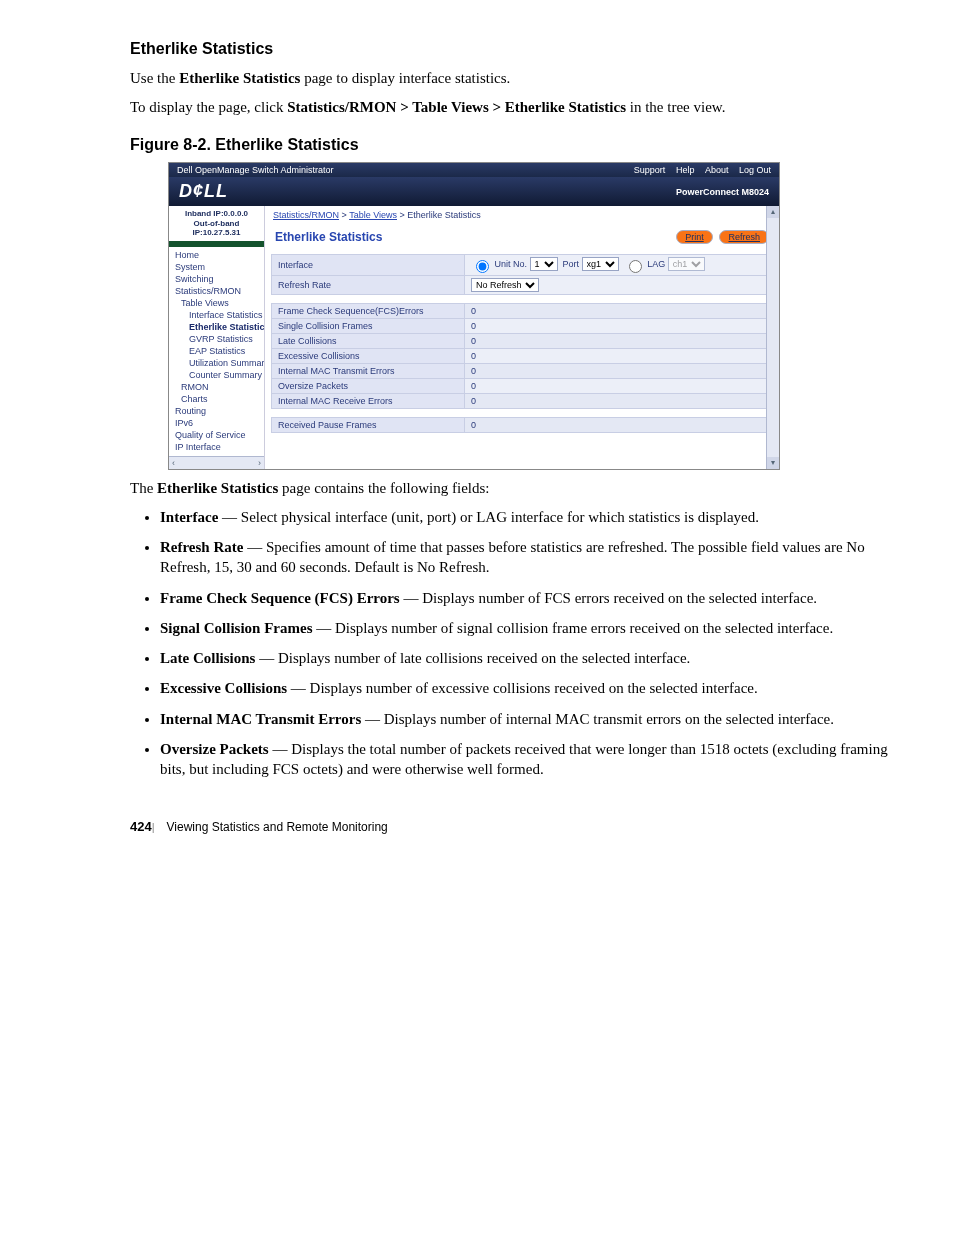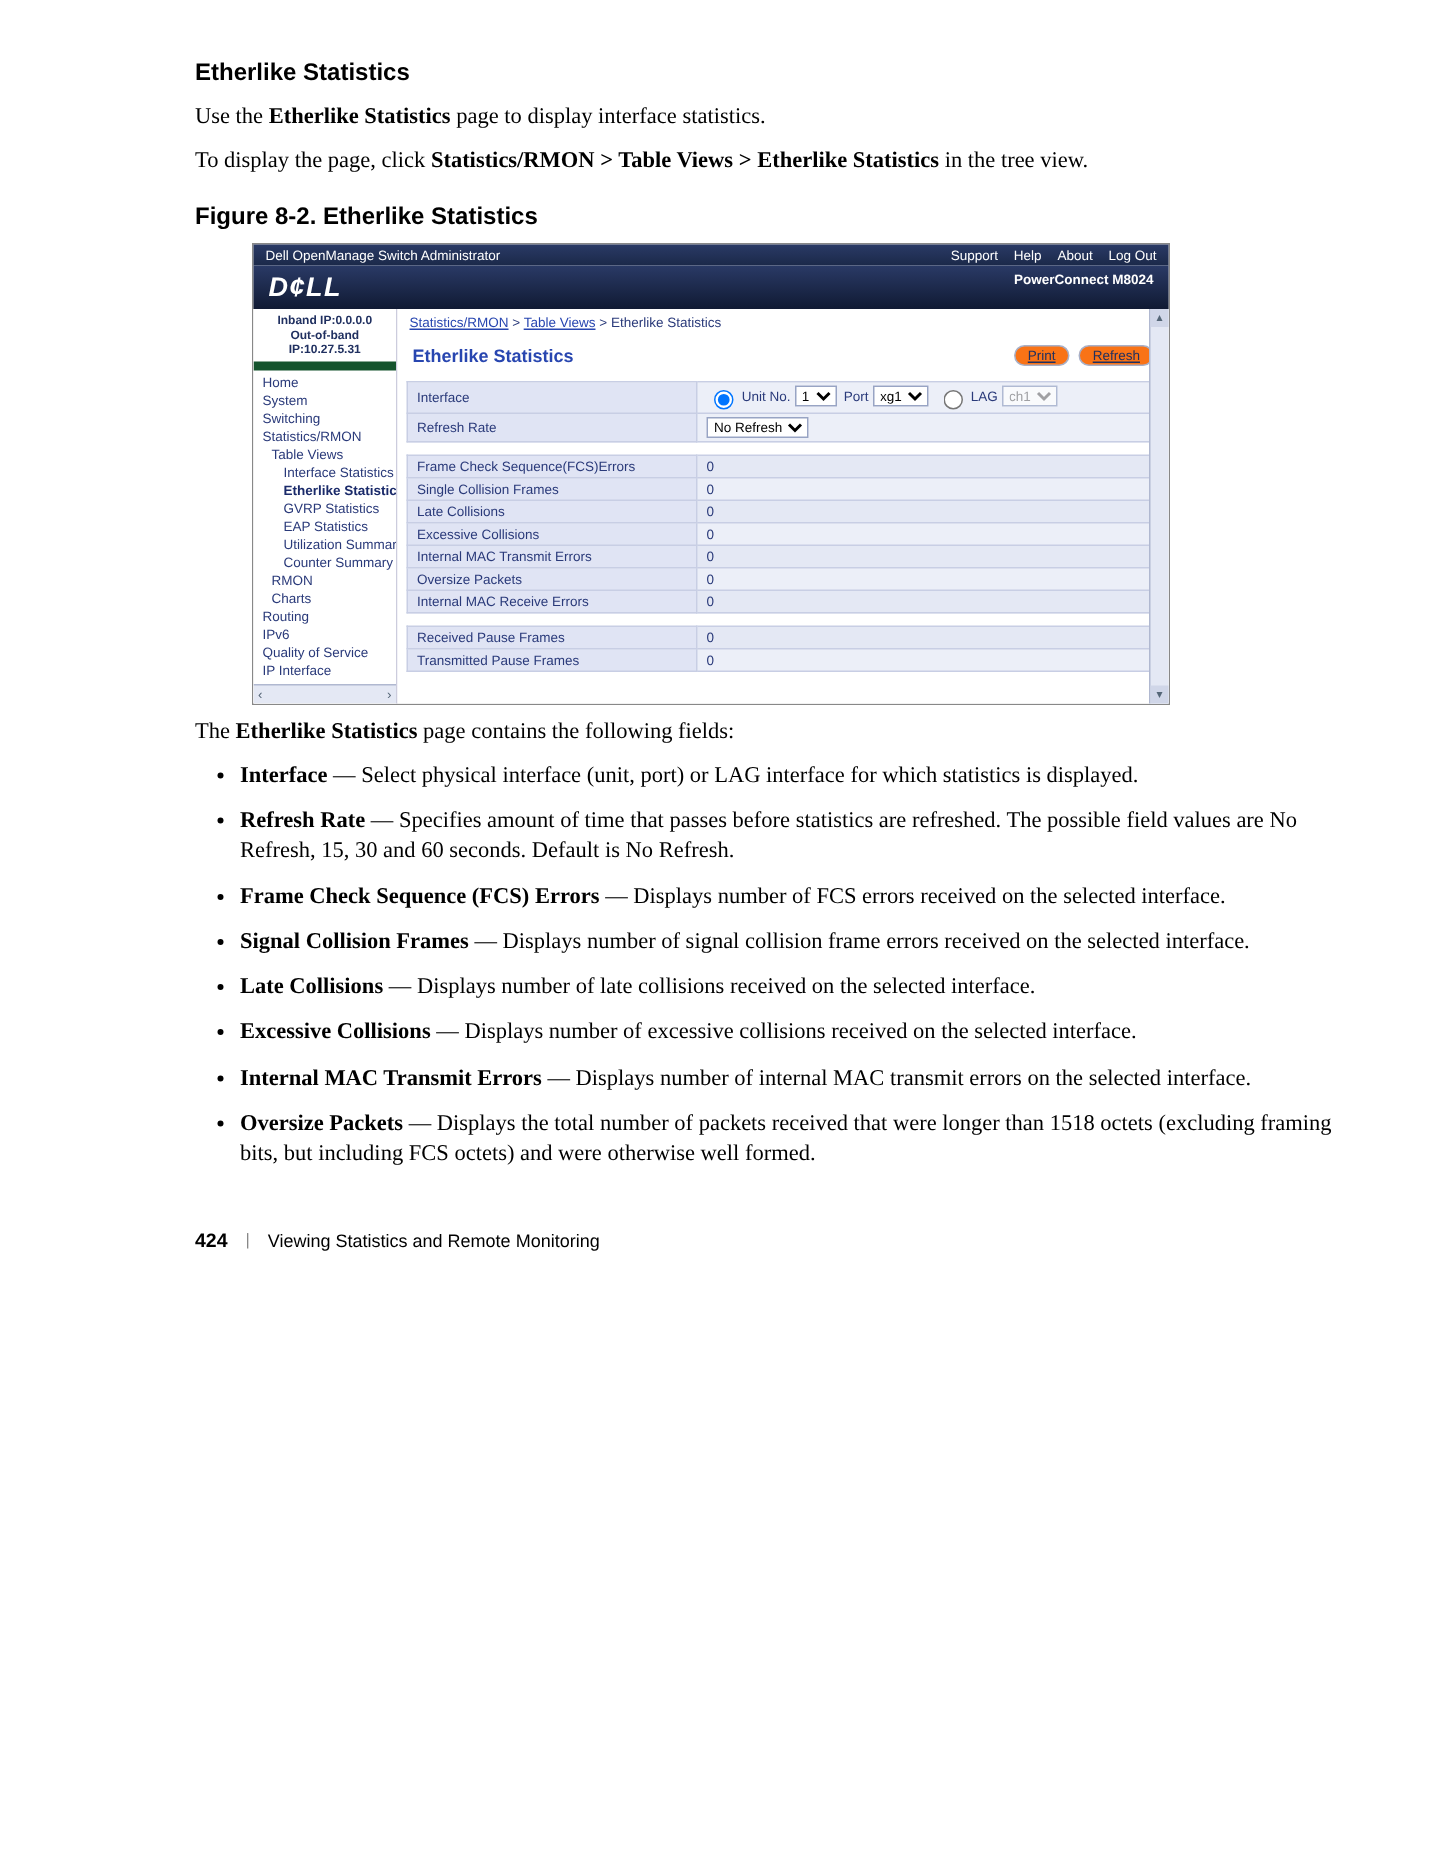--- a/index.html
+++ b/index.html
@@ -42,20 +42,21 @@
     align-items: center;
     padding: 2px 8px;
     font-size: 9px;
   }
   .ss-topbar .links span { margin-left: 8px; cursor: pointer; }
   .ss-logo {
     background: linear-gradient(#2a3a66,#101a33);
     color: #fff;
     display: flex;
     justify-content: space-between;
+    align-items: center;
     padding: 4px 10px;
   }
   .ss-logo .dell {
     font-family: Arial, sans-serif;
     font-weight: bold;
     font-size: 18px;
     letter-spacing: 1px;
     font-style: italic;
   }
   .ss-logo .prod { font-size: 9px; font-weight: bold; }
@@ -126,21 +127,21 @@
   }
   .vscroll .up{ top:0; } .vscroll .dn{ bottom:0; }
   ul.bodylist { list-style: disc; margin: 8px 0 0 30px; padding:0;}
   ul.bodylist li { margin: 6px 0 10px 0; line-height: 1.35; }
   .footer {
     margin-top: 40px;
     font-family: Arial, Helvetica, sans-serif;
     font-size: 12px;
     display:flex; align-items:center;
   }
-  .footer .pn { font-weight:bold; font-size:13px; margin-right:12px; }
+  .footer .pn { font-weight:bold; font-size:13px; }
   .footer .sep { color:#888; margin-right:12px; font-size:11px;}
 </style>
 </head>
 <body>
 
 <h2 class="section-title">Etherlike Statistics</h2>
 
 <p>
   <span>Use the </span><span class="bold">Etherlike Statistics</span><span> page to display interface statistics.</span>
 </p>
@@ -266,24 +267,20 @@
               </tr>
         </tbody>
           </table>
 
         <table class="ss-table">
           <tbody>
               <tr>
                 <td class="lbl">Received Pause Frames</td>
                 <td class="valalt">0</td>
               </tr>
-          <tr>
-                <td class="lbl">Transmitted Pause Frames</td>
-                <td class="val">0</td>
-              </tr>
         </tbody>
           </table>
       </div>
       <div class="vscroll">
         <div class="up">▴</div>
         <div class="dn">▾</div>
       </div>
     </div>
   </div>
 </div>

